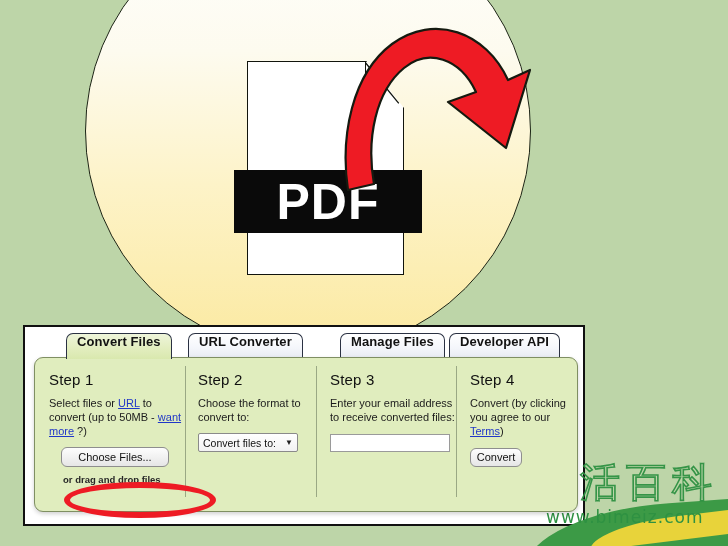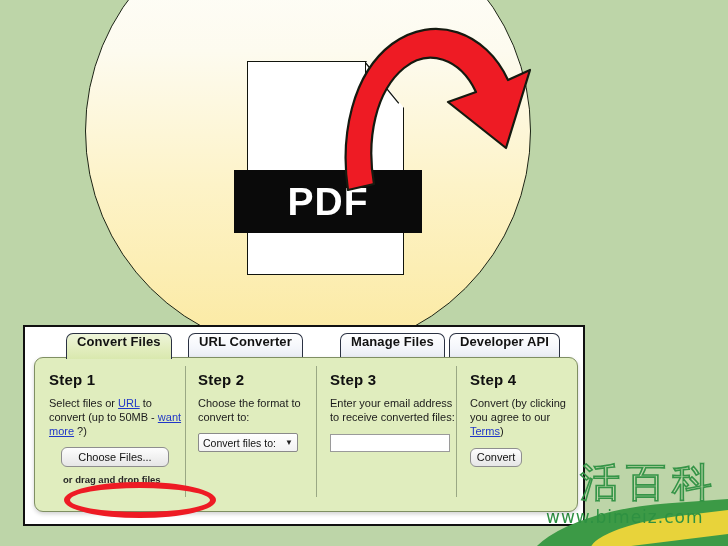--- a/index.html
+++ b/index.html
@@ -46,21 +46,21 @@
     width:141%;height:1.5px;background:#11140d;
     transform-origin:left top;transform:rotate(50.7deg);
   }
   .pdf-band{
     position:absolute;left:234px;top:170px;
     width:188px;height:63px;
     background:#0a0a0a;
     display:flex;align-items:center;justify-content:center;
   }
   .pdf-band span{
-    color:#ffffff;font-size:39px;font-weight:bold;
+    color:#ffffff;font-size:50px;font-weight:bold;
     letter-spacing:1px;font-family:"Liberation Sans", sans-serif;
     line-height:1;
   }
   #arrow-svg{position:absolute;left:330px;top:18px;}
 
   
   #app-frame{
     position:absolute;left:23px;top:325px;
     width:562px;height:201px;
     background:#ffffff;
@@ -114,21 +114,21 @@
   .step-col + .step-col:before{
     content:"";position:absolute;left:0;top:8px;
     width:1px;height:131px;background:#9aa884;
   }
   #col1{width:150px;}
   #col2{width:131px;padding-left:13px;}
   #col3{width:140px;}
   #col4{width:120px;}
 
   .step-title{
-    font-size:15px;font-weight:bold;color:#101010;
+    font-size:15px;font-weight:normal;color:#101010;
     margin:0 0 8px 0;letter-spacing:0.2px;
   }
   .step-desc{
     font-size:11px;color:#1b1b1b;line-height:14px;
     margin:0 0 9px 0;
   }
   .step-desc a{color:#2037c8;text-decoration:underline;}
 
   .btn{
     display:inline-flex;align-items:center;justify-content:center;

